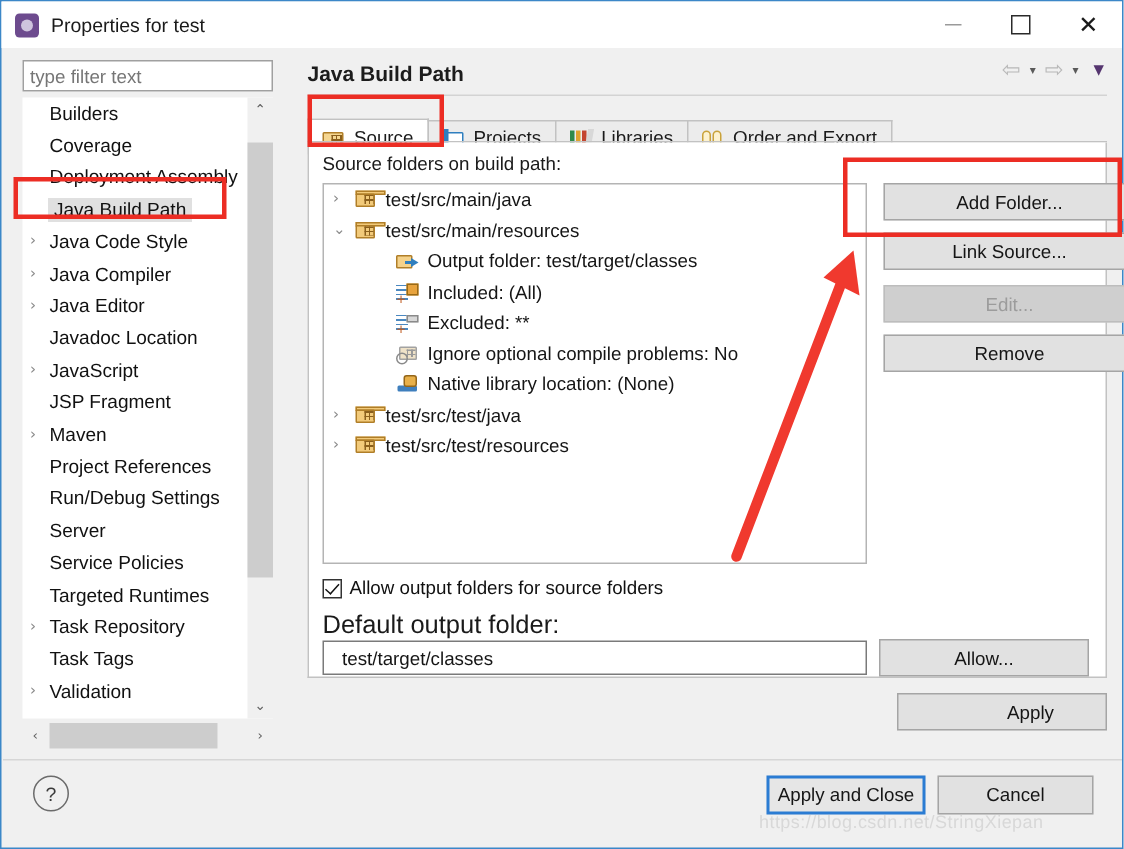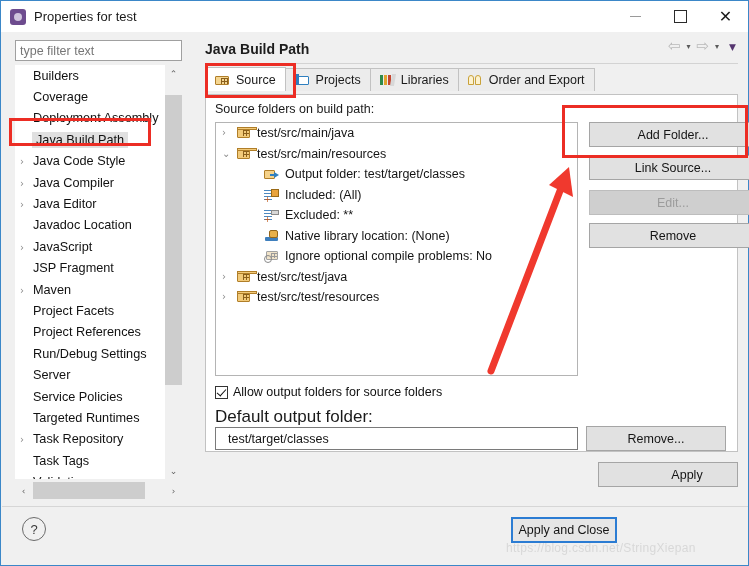--- a/index.html
+++ b/index.html
@@ -107,21 +107,21 @@
   .pane-header-rule{
     position:absolute;left:8px;top:28px;width:533px;height:1px;background:#d3d3d3;
   }
   .navbtns{position:absolute;right:6px;top:4px;display:flex;align-items:center;gap:2px;}
   .navbtns .arrowIcon{font-size:15px;line-height:15px;font-family:"DejaVu Sans",sans-serif;color:#b9b9b9;}
   .navbtns .caret{font-size:8px;color:#5a5a5a;font-family:"DejaVu Sans",sans-serif;padding:0 4px;}
   .navbtns .caret.purple{color:#55356f;font-size:9px;}
 
   
   .tabs{
-    position:absolute;left:8px;top:32px;width:533px;height:24px;
+    position:absolute;left:8px;top:44px;width:533px;height:24px;
     display:flex;align-items:flex-end;
   }
   .tab{
     height:23px;display:flex;align-items:center;gap:5px;
     padding:0 9px;box-sizing:border-box;
     border:1px solid #c2c2c2;border-bottom:none;
     background:#ececec;font-size:12.5px;color:#1a1a1a;
     margin-right:-1px;
   }
   .tab.active{background:#ffffff;height:24px;}
@@ -319,23 +319,20 @@
         <span class="lbl">JavaScript</span>
       </div>
       <div class="tree-item">
         <span class="lbl">JSP Fragment</span>
       </div>
       <div class="tree-item">
         <span class="arrow">›</span>
         <span class="lbl">Maven</span>
       </div>
       <div class="tree-item">
-        <span class="lbl">Project Facets</span>
-      </div>
-      <div class="tree-item">
         <span class="lbl">Project References</span>
       </div>
       <div class="tree-item">
         <span class="lbl">Run/Debug Settings</span>
       </div>
       <div class="tree-item">
         <span class="lbl">Server</span>
       </div>
       <div class="tree-item">
         <span class="lbl">Service Policies</span>
@@ -474,36 +471,36 @@
               <span class="ic ic-excl">
                 <span class="g"></span>
                 <span class="p"></span>
                 <span class="plus">+</span>
               </span>
             </span>
             <span>Excluded: **</span>
           </div>
           <div class="frow lvl1">
             <span style="display: inline-flex;">
-              <span class="ic ic-native">
-                <span class="base"></span>
-                <span class="gear"></span>
-              </span>
-            </span>
-            <span>Native library location: (None)</span>
-          </div>
-          <div class="frow lvl1">
-            <span style="display: inline-flex;">
               <span class="ic ic-ignore">
                 <span class="body"></span>
                 <span class="grid"></span>
                 <span class="slash"></span>
               </span>
             </span>
             <span>Ignore optional compile problems: No</span>
+          </div>
+          <div class="frow lvl1">
+            <span style="display: inline-flex;">
+              <span class="ic ic-native">
+                <span class="base"></span>
+                <span class="gear"></span>
+              </span>
+            </span>
+            <span>Native library location: (None)</span>
           </div>
           <div class="frow lvl0">
             <span class="twisty">›</span>
             <span style="display: inline-flex;">
               <span class="ic ic-srcfolder">
                 <span class="tab"></span>
                 <span class="body"></span>
                 <span class="grid"></span>
               </span>
             </span>
@@ -531,30 +528,31 @@
 
       <div class="allowrow">
         <div class="cbox"></div>
         <div>Allow output folders for source folders</div>
       </div>
 
       <div class="deflabel">Default output folder:</div>
 
       <div class="defrow">
         <div class="defin">test/target/classes</div>
-        <div class="browsebtn">Remove...</div>
+        <div class="browsebtn">Allow...</div>
       </div>
     </div>
 
     <div class="applybtn">Apply</div>
   </div>
 
   <div class="footer-sep"></div>
   <div class="helpbtn">?</div>
   <div class="footbtn btn-applyclose">Apply and Close</div>
+  <div class="footbtn btn-cancel">Cancel</div>
 
   <div class="watermark">https://blog.csdn.net/StringXiepan</div>
 
   <div class="anno anno-rect anno-r-tab"></div>
   <div class="anno anno-rect anno-r-jbp"></div>
   <div class="anno anno-rect anno-r-add"></div>
   <svg class="anno anno-arrow" viewBox="0 0 160 250" width="160" height="250">
     <line x1="50" y1="230" x2="122" y2="42" stroke="#f0392e" stroke-width="7" stroke-linecap="round"></line>
     <polygon points="128,26 132,56 108,44" fill="#f0392e"></polygon>
   </svg>

